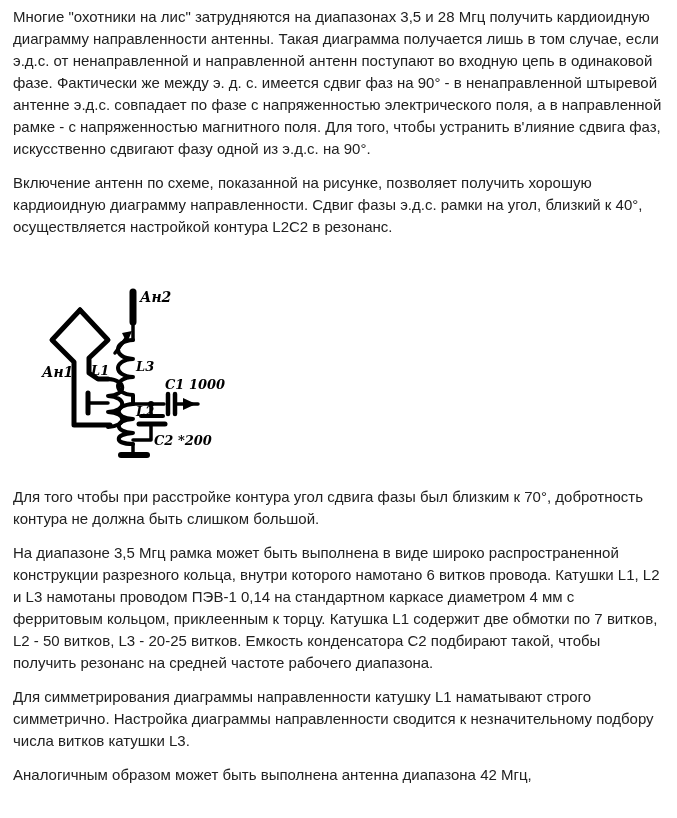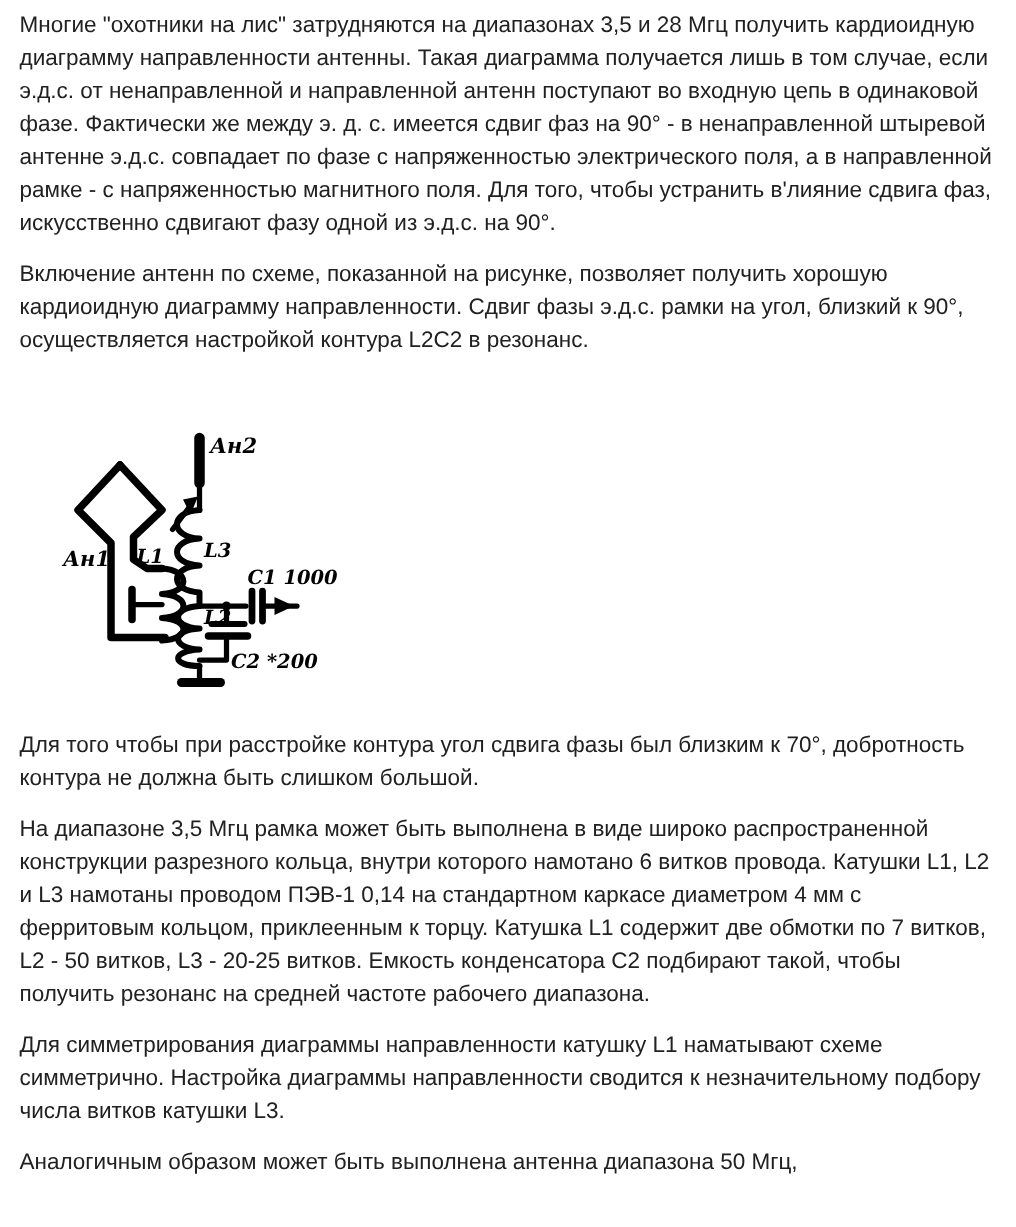--- a/index.html
+++ b/index.html
@@ -52,21 +52,21 @@
     stroke-linejoin: round;
   }
 </style>
 </head>
 <body>
 
 <div class="article">
 
   <p>Многие "охотники на лис" затрудняются на диапазонах 3,5 и 28 Мгц получить кардиоидную диаграмму направленности антенны. Такая диаграмма получается лишь в том случае, если э.д.с. от ненаправленной и направленной антенн поступают во входную цепь в одинаковой фазе. Фактически же между э. д. с. имеется сдвиг фаз на 90° - в ненаправленной штыревой антенне э.д.с. совпадает по фазе с напряженностью электрического поля, а в направленной рамке - с напряженностью магнитного поля. Для того, чтобы устранить в'лияние сдвига фаз, искусственно сдвигают фазу одной из э.д.с. на 90°.</p>
 
-  <p>Включение антенн по схеме, показанной на рисунке, позволяет получить хорошую кардиоидную диаграмму направленности. Сдвиг фазы э.д.с. рамки на угол, близкий к 90°, осуществляется настройкой контура L2C2 в резонанс.</p>
+  <p>Включение антенн по схеме, показанной на рисунке, позволяет получить хорошую кардиоидную диаграмму направленности. Сдвиг фазы э.д.с. рамки на угол, близкий к 40°, осуществляется настройкой контура L2C2 в резонанс.</p>
 
   <div class="figure-wrap">
     <svg width="215" height="185" viewBox="0 0 215 185">
 
       <g>
         <line class="wire" x1="95" y1="10" x2="95" y2="40" stroke-width="7"></line>
         <line class="wire" x1="95" y1="38" x2="95" y2="58" stroke-width="3.5"></line>
       </g>
 
       <g>
@@ -119,17 +119,17 @@
       <text class="sch-label-small" x="98" y="134">L2</text>
       <text class="sch-label-small" x="127" y="107">С1 1000</text>
       <text class="sch-label-small" x="116" y="163">С2 *200</text>
     </svg>
   </div>
 
   <p>Для того чтобы при расстройке контура угол сдвига фазы был близким к 70°, добротность контура не должна быть слишком большой.</p>
 
   <p>На диапазоне 3,5 Мгц рамка может быть выполнена в виде широко распространенной конструкции разрезного кольца, внутри которого намотано 6 витков провода. Катушки L1, L2 и L3 намотаны проводом ПЭВ-1 0,14 на стандартном каркасе диаметром 4 мм с ферритовым кольцом, приклеенным к торцу. Катушка L1 содержит две обмотки по 7 витков, L2 - 50 витков, L3 - 20-25 витков. Емкость конденсатора С2 подбирают такой, чтобы получить резонанс на средней частоте рабочего диапазона.</p>
 
-  <p>Для симметрирования диаграммы направленности катушку L1 наматывают схеме симметрично. Настройка диаграммы направленности сводится к незначительному подбору числа витков катушки L3.</p>
+  <p>Для симметрирования диаграммы направленности катушку L1 наматывают строго симметрично. Настройка диаграммы направленности сводится к незначительному подбору числа витков катушки L3.</p>
 
-  <p>Аналогичным образом может быть выполнена антенна диапазона 50 Мгц,</p>
+  <p>Аналогичным образом может быть выполнена антенна диапазона 42 Мгц,</p>
 
 </div>
 
 </body></html>

